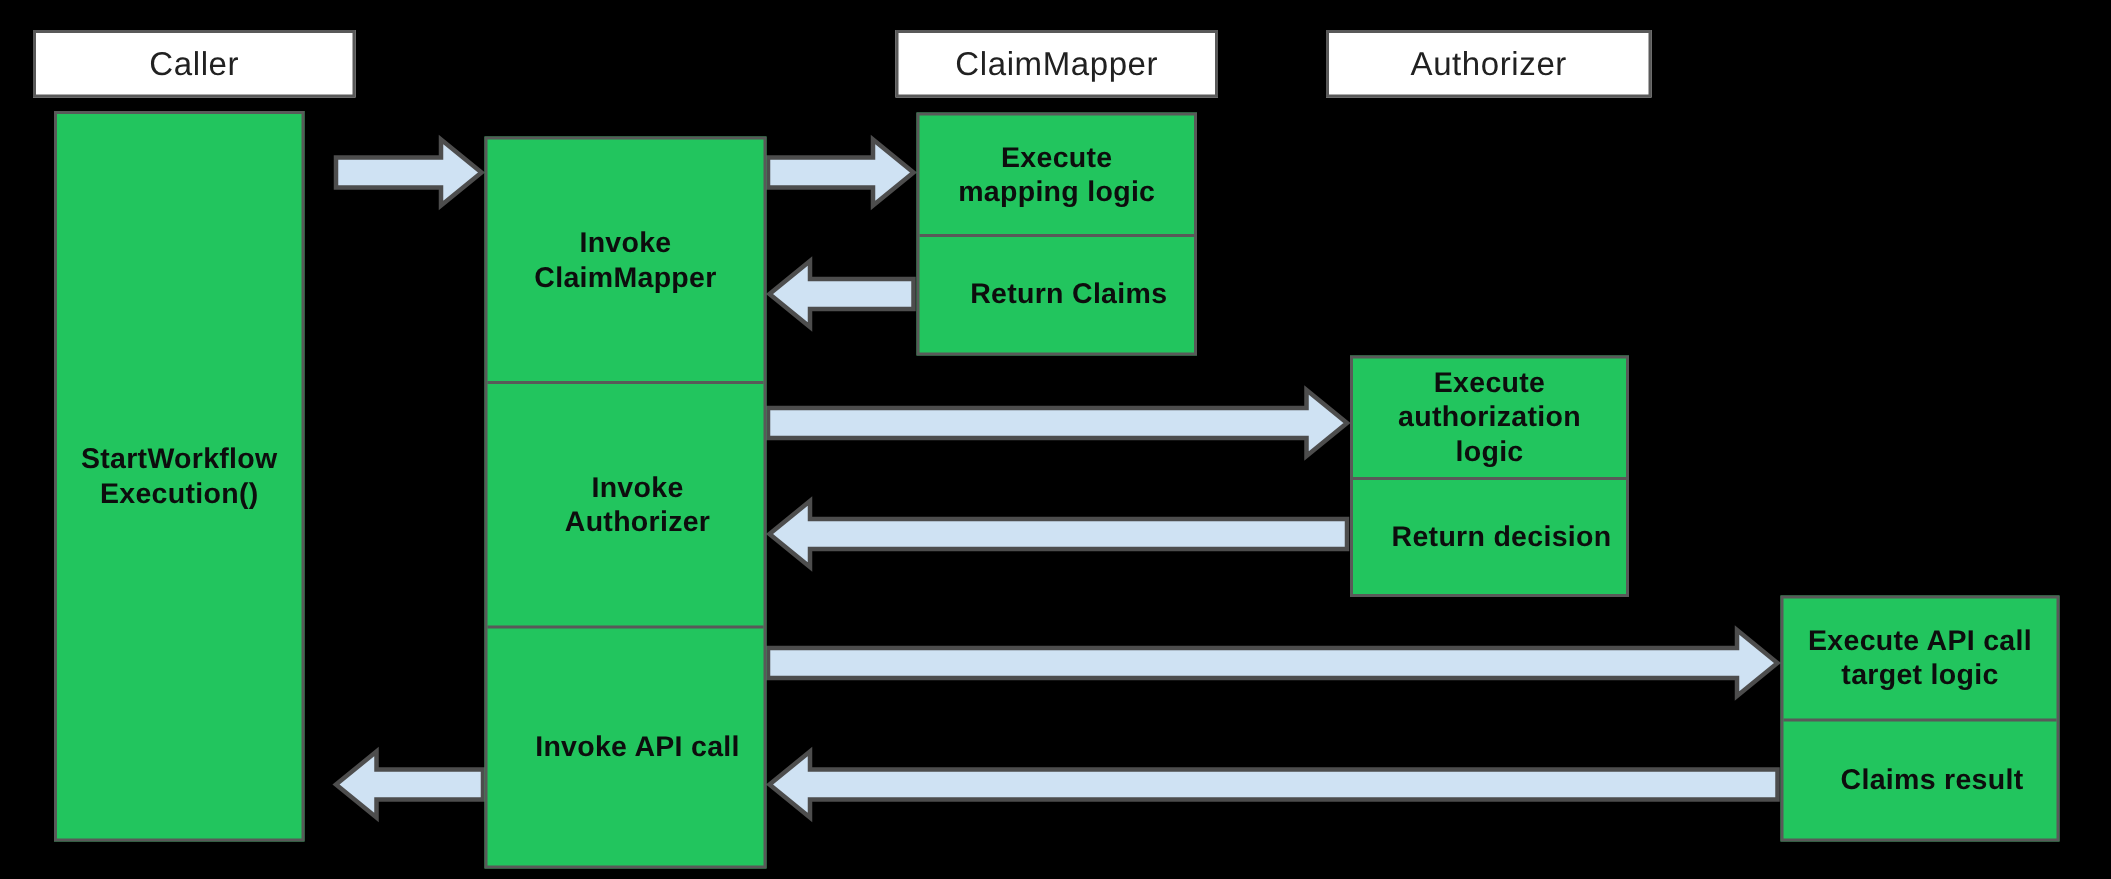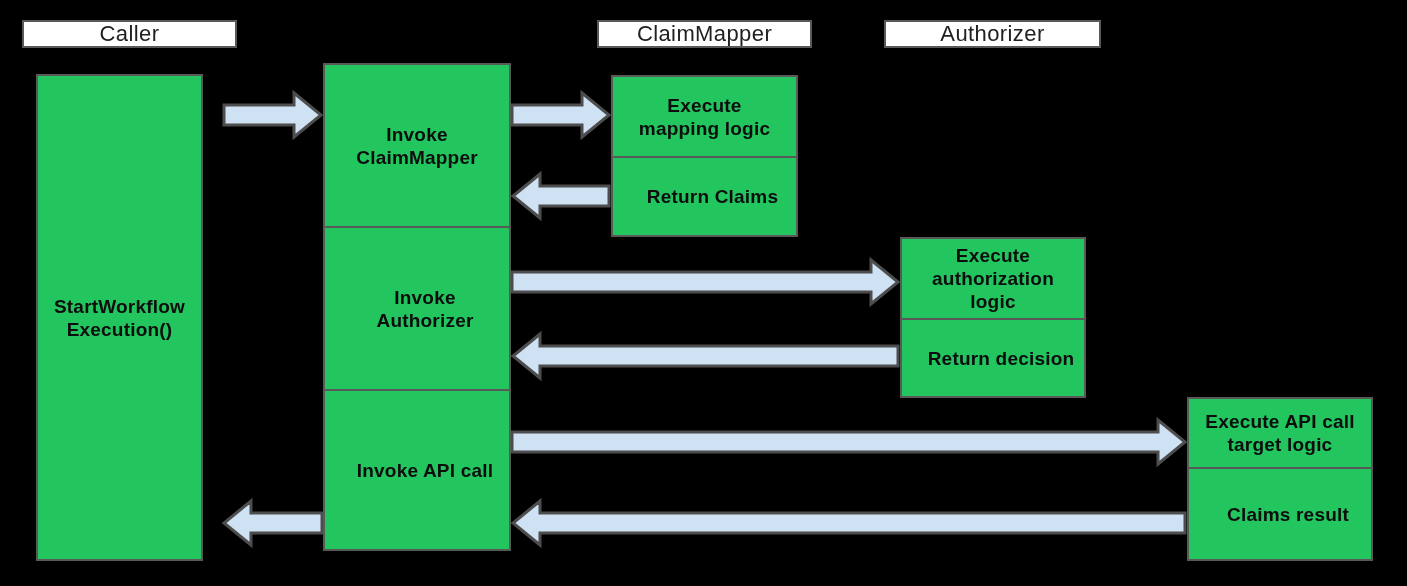--- a/index.html
+++ b/index.html
@@ -4,21 +4,21 @@
 <style>
   html,body{margin:0;padding:0;background:#000;}
   .stage{
     position:relative;
     width:1407px;height:586px;
     background:#000;
     font-family:"Liberation Sans",sans-serif;
     overflow:hidden;
   }
   .hdr{
-    position:absolute;top:20px;height:28px;
+    position:absolute;top:20px;height:45px;
     background:#fff;border:2px solid #595959;box-sizing:border-box;
     display:flex;align-items:center;justify-content:center;
   }
   .hdr span{
     font-size:22px;color:#212121;letter-spacing:.4px;
   }
   .act{
     position:absolute;
     background:#22c55e;border:2px solid #595959;box-sizing:border-box;
     display:flex;flex-direction:column;
@@ -62,21 +62,21 @@
     <span>Authorizer</span>
   </div>
 
   <div class="act" style="left:36px;top:74px;width:167px;height:487px">
     <div class="seg grow">
       <span>StartWorkflow
 Execution()</span>
     </div>
   </div>
 
-  <div class="act" style="left:323px;top:63px;width:188px;height:488px">
+  <div class="act" style="left:323px;top:91px;width:188px;height:488px">
     <div class="seg" style="height:161px">
       <span>Invoke
 ClaimMapper</span>
     </div>
     <div class="seg" style="height:163px">
       <span>Invoke
 Authorizer</span>
     </div>
     <div class="seg grow">
       <span>Invoke API call</span>
@@ -98,21 +98,21 @@
       <span>Execute
 authorization
 logic</span>
     </div>
     <div class="seg grow">
       <span>Return decision</span>
     </div>
   </div>
 
   <div class="act" style="left:1187px;top:397px;width:186px;height:164px">
-    <div class="seg" style="height:68px">
+    <div class="seg" style="height:80px">
       <span>Execute API call
 target logic</span>
     </div>
     <div class="seg grow">
       <span>Claims result</span>
     </div>
   </div>
 
 </div>
 

